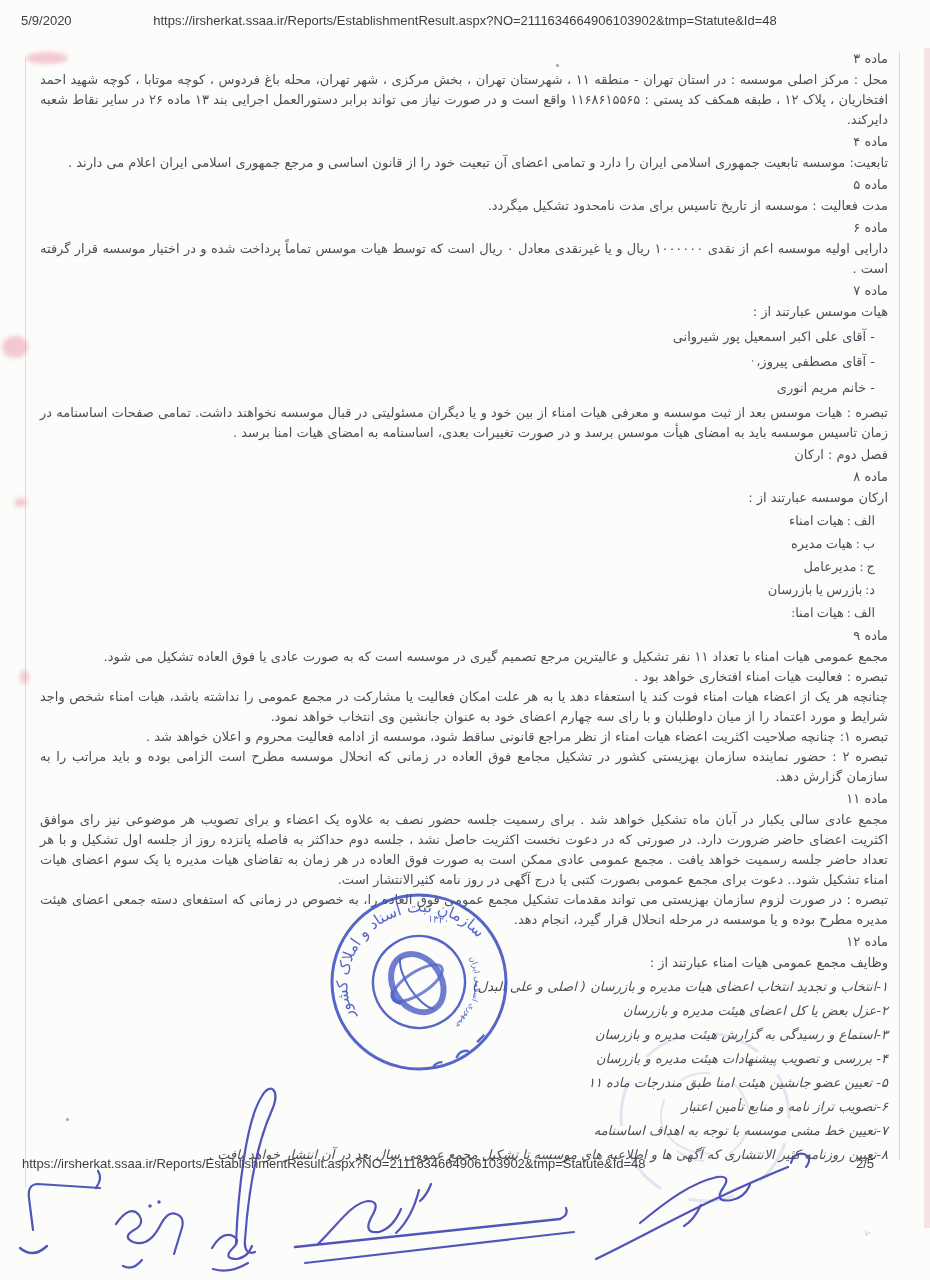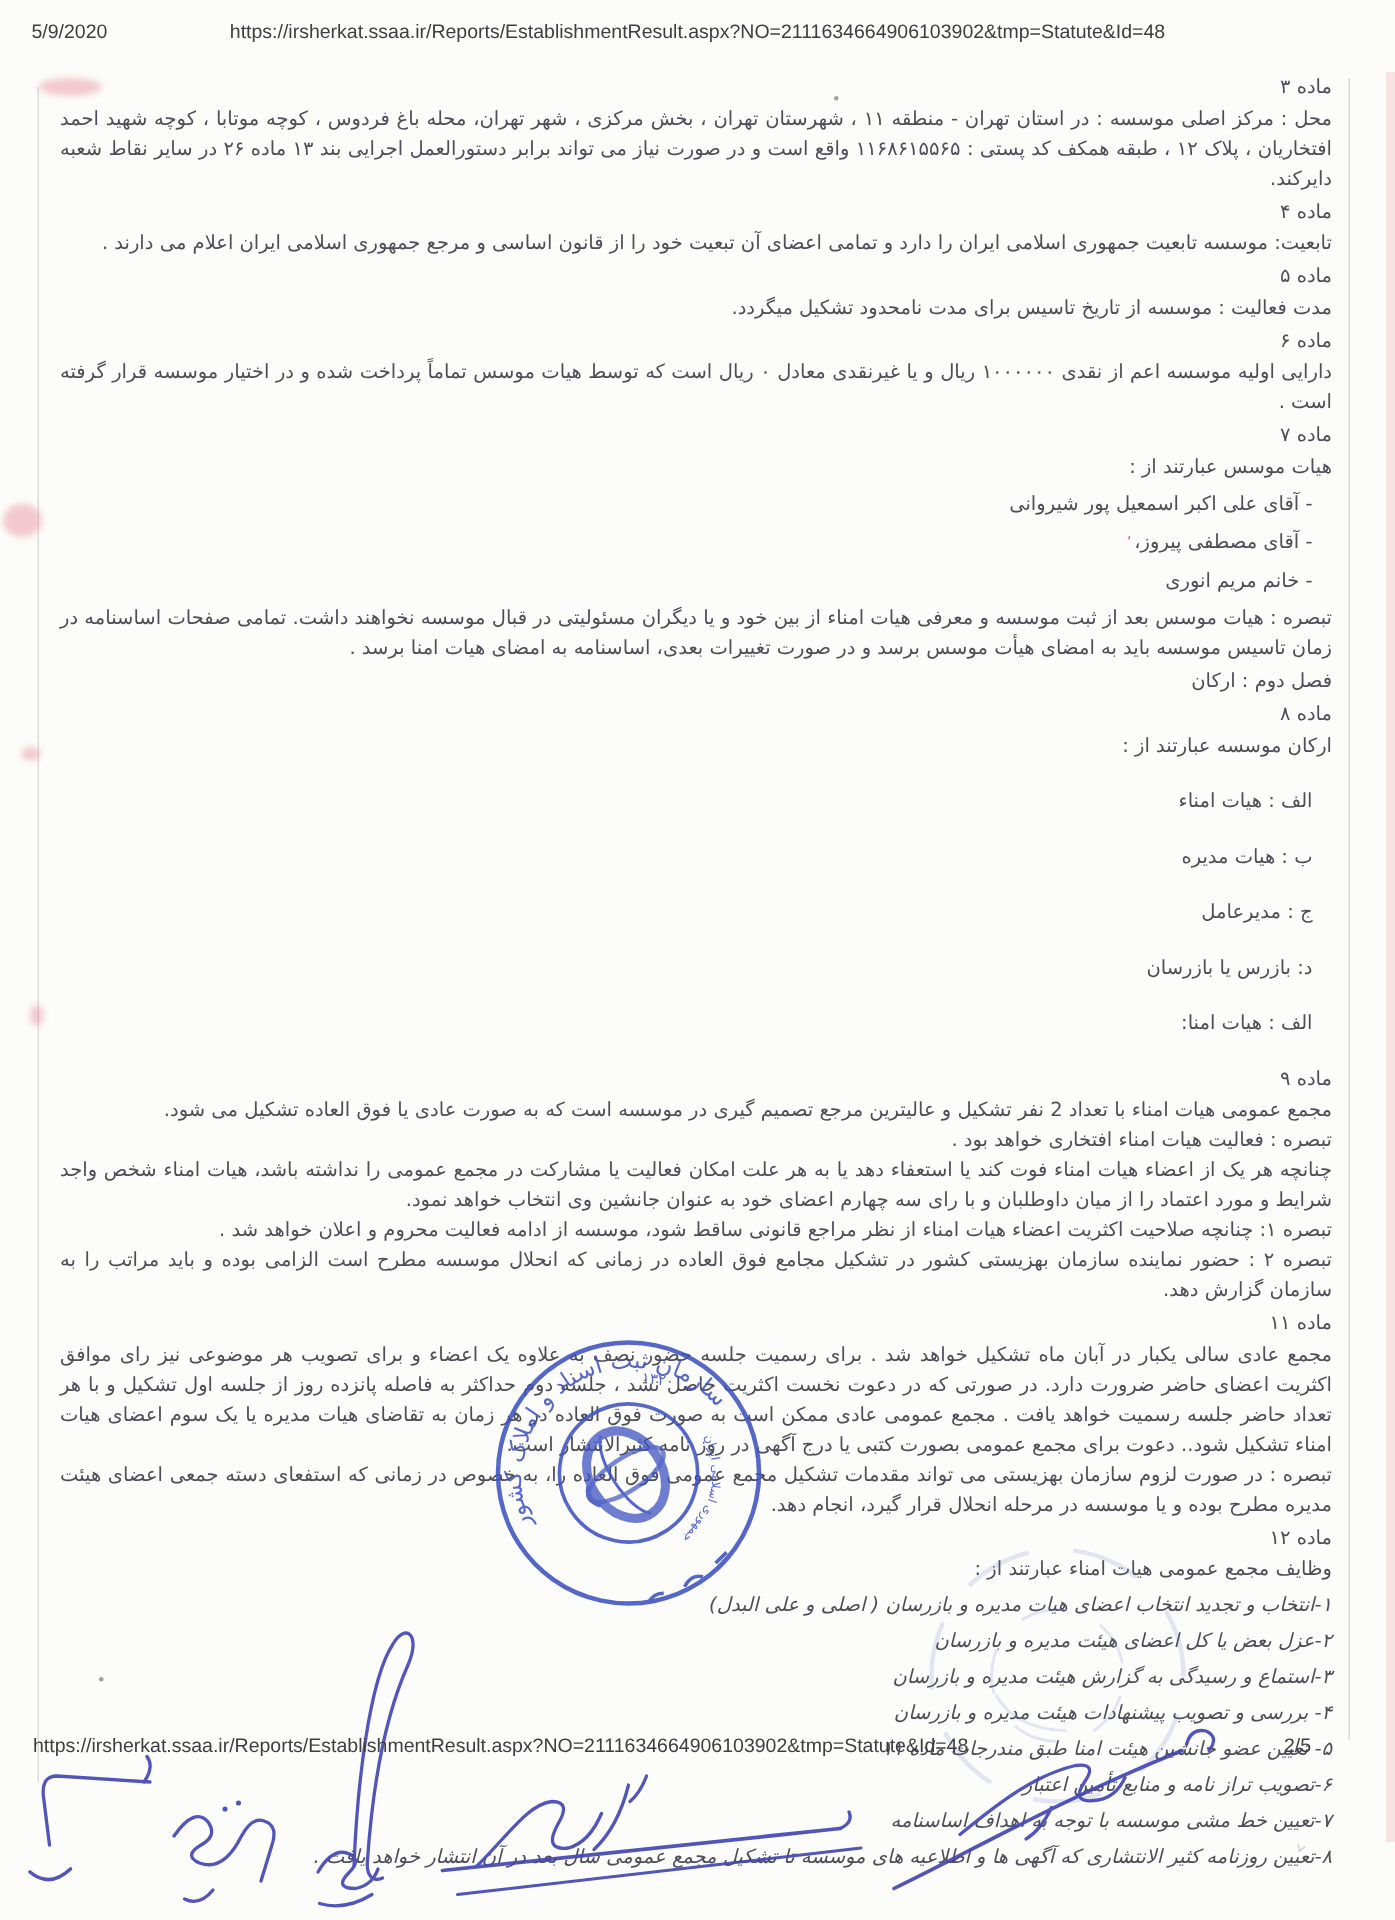--- a/index.html
+++ b/index.html
@@ -15,21 +15,21 @@
   .footer-url{position:absolute;left:22px;top:0;direction:ltr;}
   .page-num{position:absolute;right:56px;top:0;}
   
   .content{position:absolute;top:47px;right:42px;left:40px;direction:rtl;text-align:right;
         color:#4e4e58;font-size:13px;line-height:20px;}
   .ln{min-height:20px;}
   .h{margin:2px 0 1px;}
   .pj{text-align:justify;}
   .ind{padding-right:13px;}
   .nm{margin:5px 0;}      
-  .org{margin:17px 0;}     
+  .org{margin:3px 0;font-family:Liberation Serif, serif;}     
   .num{margin:4px 0;font-style:italic;}   
   .chp{margin:2px 0;}
   .red-mark{color:#d94343;font-size:9px;vertical-align:middle;padding-right:2px;}
   
   .vline{position:absolute;width:1px;background:#b9b9bc;}
   .vl-left{left:25px;top:58px;height:1130px;opacity:.5;}
   .vl-right{left:899px;top:52px;height:1108px;opacity:.55;}
   .pink-edge{position:absolute;right:0;top:48px;height:1180px;width:6px;
         background:rgba(236,160,172,.28);}
   .smudge{position:absolute;border-radius:50%;filter:blur(2px);background:rgba(233,140,155,.45);}
@@ -77,21 +77,21 @@
     <div class="ln pj">تبصره : هیات موسس بعد از ثبت موسسه و معرفی هیات امناء از بین خود و یا دیگران مسئولیتی در قبال موسسه نخواهند داشت. تمامی صفحات اساسنامه در زمان تاسیس موسسه باید به امضای هیأت موسس برسد و در صورت تغییرات بعدی، اساسنامه به امضای هیات امنا برسد .</div>
     <div class="ln chp">فصل دوم : ارکان</div>
     <div class="ln h">ماده ۸</div>
     <div class="ln">ارکان موسسه عبارتند از :</div>
     <div class="ln ind org">الف : هیات امناء</div>
     <div class="ln ind org">ب : هیات مدیره</div>
     <div class="ln ind org">ج : مدیرعامل</div>
     <div class="ln ind org">د: بازرس یا بازرسان</div>
     <div class="ln ind org">الف : هیات امنا:</div>
     <div class="ln h">ماده ۹</div>
-    <div class="ln pj">مجمع عمومی هیات امناء با تعداد 2 نفر تشکیل و عالیترین مرجع تصمیم گیری در موسسه است که به صورت عادی یا فوق العاده تشکیل می شود.</div>
+    <div class="ln pj">مجمع عمومی هیات امناء با تعداد ۱۱ نفر تشکیل و عالیترین مرجع تصمیم گیری در موسسه است که به صورت عادی یا فوق العاده تشکیل می شود.</div>
     <div class="ln">تبصره : فعالیت هیات امناء افتخاری خواهد بود .</div>
     <div class="ln pj">چنانچه هر یک از اعضاء هیات امناء فوت کند یا استعفاء دهد یا به هر علت امکان فعالیت یا مشارکت در مجمع عمومی را نداشته باشد، هیات امناء شخص واجد شرایط و مورد اعتماد را از میان داوطلبان و با رای سه چهارم اعضای خود به عنوان جانشین وی انتخاب خواهد نمود.</div>
     <div class="ln pj">تبصره ۱: چنانچه صلاحیت اکثریت اعضاء هیات امناء از نظر مراجع قانونی ساقط شود، موسسه از ادامه فعالیت محروم و اعلان خواهد شد .</div>
     <div class="ln pj">تبصره ۲ : حضور نماینده سازمان بهزیستی کشور در تشکیل مجامع فوق العاده در زمانی که انحلال موسسه مطرح است الزامی بوده و باید مراتب را به سازمان گزارش دهد.</div>
     <div class="ln h">ماده ۱۱</div>
     <div class="ln pj">مجمع عادی سالی یکبار در آبان ماه تشکیل خواهد شد . برای رسمیت جلسه حضور نصف به علاوه یک اعضاء و برای تصویب هر موضوعی نیز رای موافق اکثریت اعضای حاضر ضرورت دارد. در صورتی که در دعوت نخست اکثریت حاصل نشد ، جلسه دوم حداکثر به فاصله پانزده روز از جلسه اول تشکیل و با هر تعداد حاضر جلسه رسمیت خواهد یافت . مجمع عمومی عادی ممکن است به صورت فوق العاده در هر زمان به تقاضای هیات مدیره یا یک سوم اعضای هیات امناء تشکیل شود.. دعوت برای مجمع عمومی بصورت کتبی یا درج آگهی در روز نامه کثیرالانتشار است.</div>
     <div class="ln pj">تبصره : در صورت لزوم سازمان بهزیستی می تواند مقدمات تشکیل مجمع عمومی فوق العاده را، به خصوص در زمانی که استفعای دسته جمعی اعضای هیئت مدیره مطرح بوده و یا موسسه در مرحله انحلال قرار گیرد، انجام دهد.</div>
     <div class="ln h">ماده ۱۲</div>
     <div class="ln">وظایف مجمع عمومی هیات امناء عبارتند از :</div>
     <div class="ln num">۱-انتخاب و تجدید انتخاب اعضای هیات مدیره و بازرسان ( اصلی و علی البدل)</div>

